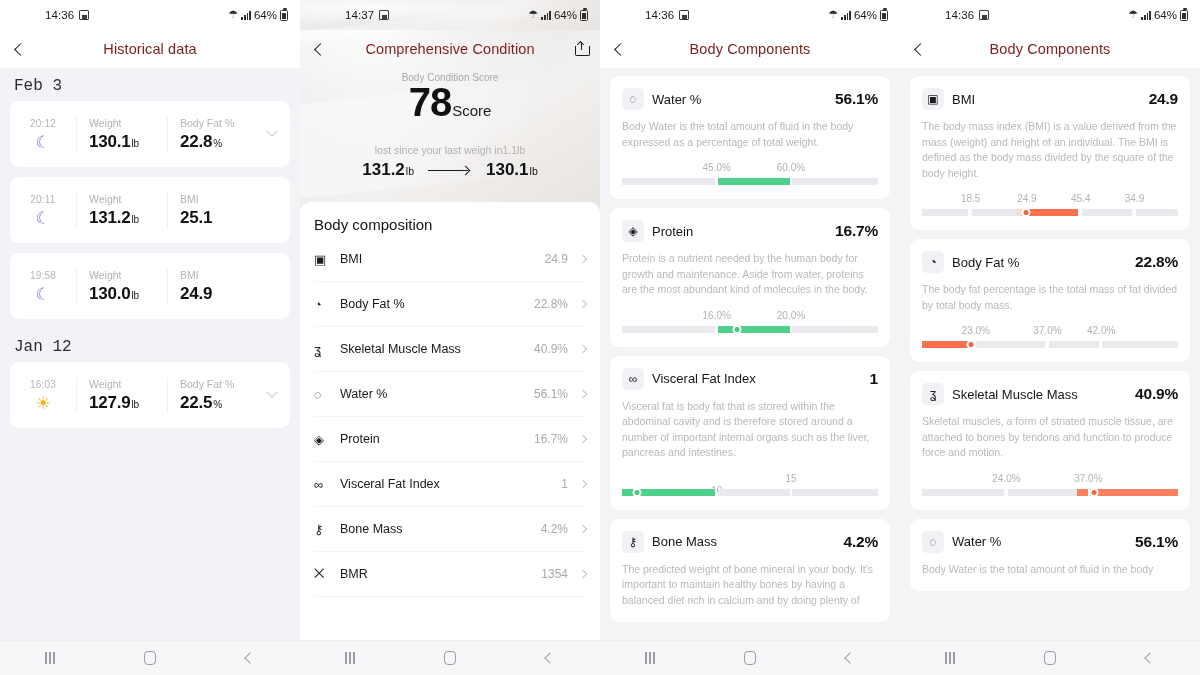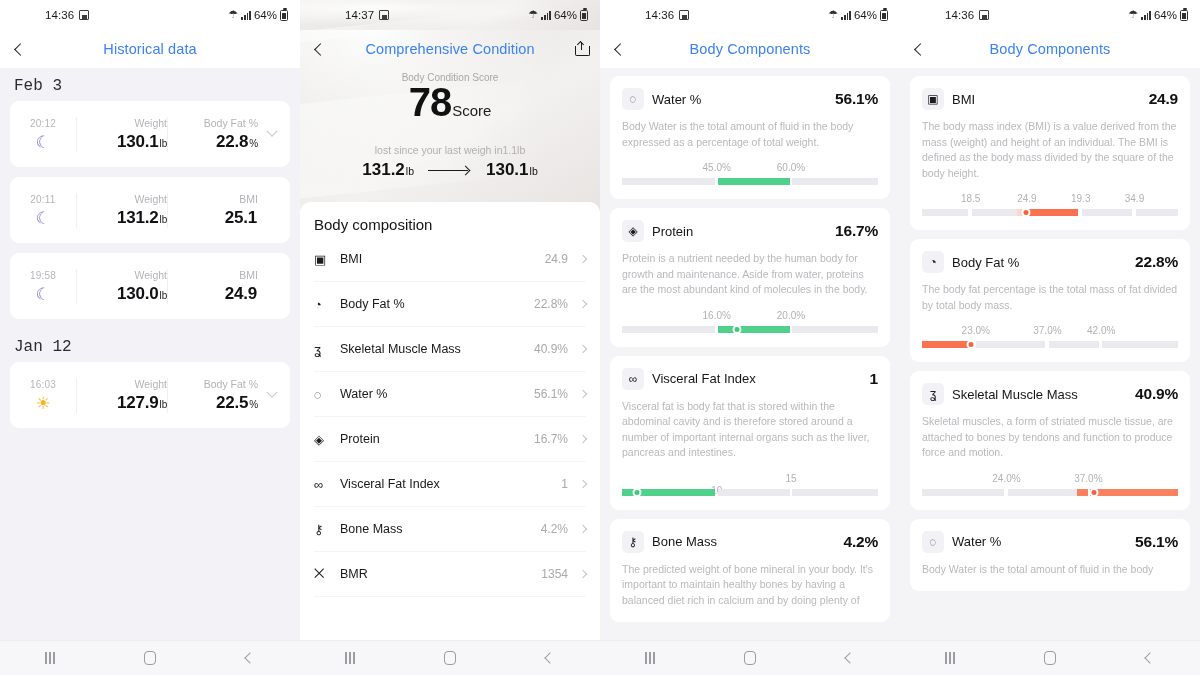--- a/index.html
+++ b/index.html
@@ -52,21 +52,21 @@
   }
   .appbar.translucent { background: transparent; }
   .backbtn {
     width: 38px; height: 38px; flex: 0 0 38px;
     display: flex; align-items: center; justify-content: center;
     cursor: pointer;
   }
   .chev-left { width: 9px; height: 9px; border-left: 1.9px solid #1a1a1a; border-bottom: 1.9px solid #1a1a1a; transform: rotate(45deg); margin-left: 3px; }
   .appbar-title {
     flex: 1; text-align: center;
-    font-size: 14.5px; color: #3b82f6; font-weight: 400;
+    font-size: 14.5px; color: #7f1d1d; font-weight: 400;
     letter-spacing: .1px;
     margin-left: -38px;
   }
   .appbar-title.with-action { margin-left: 0; margin-right: 0; }
   .share-btn { width: 38px; height: 38px; flex: 0 0 38px; display: flex; align-items: center; justify-content: center; cursor: pointer; }
   .share-icon { position: relative; width: 13px; height: 13px; }
   .share-icon:before { content:""; position:absolute; left:0; bottom:0; width:13px; height:9px; border:1.6px solid #1a1a1a; border-top:none; border-radius:0 0 2px 2px; }
   .share-icon:after { content:""; position:absolute; left:6px; top:-1px; width:1.6px; height:8px; background:#1a1a1a; }
   .share-arrow { position:absolute; left:3.4px; top:-0.5px; width:5px; height:5px; border-left:1.6px solid #1a1a1a; border-top:1.6px solid #1a1a1a; transform: rotate(45deg); }
 
@@ -78,21 +78,21 @@
   .rec-card {
     background: #fff; border-radius: 9px;
     margin: 0 10px 10px; padding: 12px 4px 12px 0;
     display: flex; align-items: center; min-height: 66px;
   }
   .rec-time-col { width: 66px; flex: 0 0 66px; text-align: center; }
   .rec-time { font-size: 10px; color: #b6b6bb; letter-spacing: .2px; }
   .rec-icon { font-size: 17px; line-height: 1; margin-top: 5px; }
   .rec-moon { color: #8a7ad0; }
   .rec-sun { color: #fcb019; }
-  .rec-metric { flex: 1; border-left: 1px solid #f0f0f3; padding-left: 12px; text-align: right; }
+  .rec-metric { flex: 1; border-left: 1px solid #f0f0f3; padding-left: 12px; }
   .rec-label { font-size: 10.5px; color: #b3b3b8; margin-bottom: 3px; }
   .rec-val { font-size: 17px; font-weight: bold; color: #111114; letter-spacing: -.2px; }
   .rec-val .unit { font-size: 10px; font-weight: normal; color: #1a1a1c; margin-left: 1px; }
   .rec-chev { width: 28px; flex: 0 0 28px; display: flex; align-items: center; justify-content: center; }
   .chev-down { width: 8px; height: 8px; border-right: 1.7px solid #c9c9ce; border-bottom: 1.7px solid #c9c9ce; transform: rotate(45deg) translate(-2px,-2px); }
 
   
   .s2 { background: #ffffff; position: relative; }
   .s2-hero {
     position: absolute; top: -68px; left: 0; right: 0; height: 260px;
@@ -563,21 +563,21 @@
           <div class="comp-card">
             <div class="comp-head">
               <span class="comp-badge">▣</span>
               <span class="comp-name">BMI</span>
               <span class="comp-val">24.9</span>
             </div>
             <div class="comp-desc">The body mass index (BMI) is a value derived from the mass (weight) and height of an individual. The BMI is defined as the body mass divided by the square of the body height.</div>
             <div class="scale-ticks">
               <span style="left: 19%;">18.5</span>
               <span style="left: 41%;">24.9</span>
-              <span style="left: 62%;">19.3</span>
+              <span style="left: 62%;">45.4</span>
               <span style="left: 83%;">34.9</span>
             </div>
             <div class="bar">
               <div class="bar-seg" style="left: 0%; width: 18%;"></div>
               <div class="bar-seg" style="left: 19.5%; width: 20.5%;"></div>
               <div class="bar-seg" style="left: 41.5%; width: 19.5%;"></div>
               <div class="bar-seg" style="left: 62.5%; width: 19.5%;"></div>
               <div class="bar-seg" style="left: 83.5%; width: 16.5%;"></div>
               <div class="bar-fill" style="left: 37%; width: 4.5%; background: rgb(251, 217, 207);"></div>
               <div class="bar-fill" style="left: 41.5%; width: 19.5%; background: rgb(249, 113, 79);"></div>

